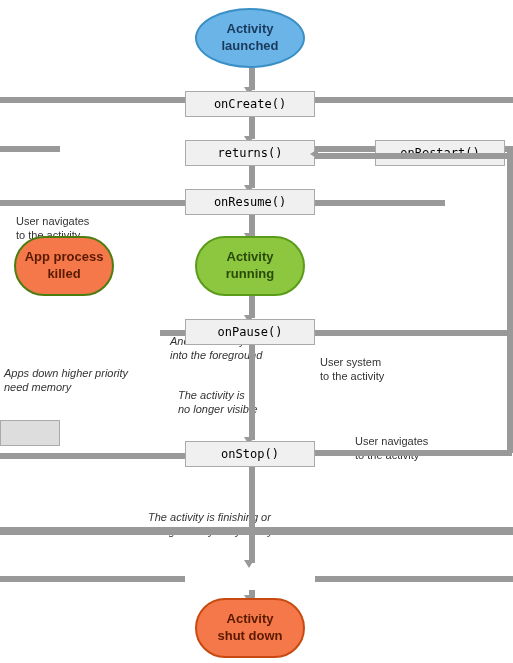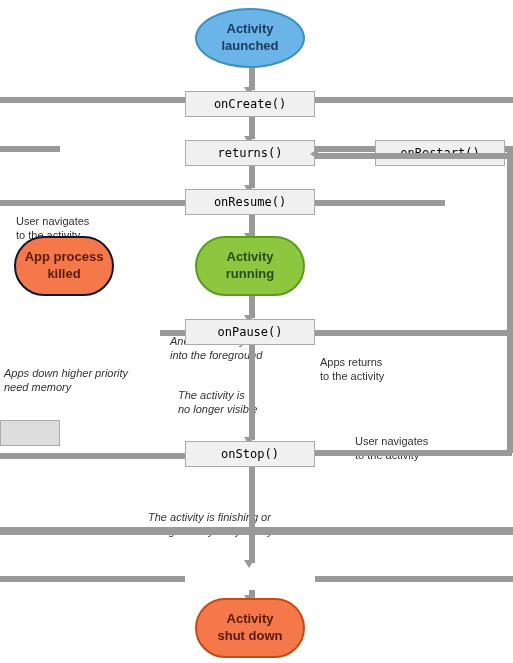--- a/index.html
+++ b/index.html
@@ -47,21 +47,21 @@
       border: 2px solid #5a9c1a;
       color: #2a4a0a;
       width: 110px;
       height: 60px;
       left: 195px;
       top: 236px;
     }
 
     .node-orange-killed {
       background: #f4784a;
-      border: 2px solid #0f172a;
+      border: 2px solid #4d7c0f;
       color: #5a1a00;
       width: 100px;
       height: 60px;
       left: 14px;
       top: 236px;
     }
 
     .node-orange-shutdown {
       background: #f4784a;
       border: 2px solid #c84a10;
@@ -193,21 +193,21 @@
     <span style="white-space:pre-line;">Activity
 running</span>
   </div>
 
   <div class="label-text" style="left:170px; top:298px; width:150px;">
     <span style="white-space:pre-line; font-style:italic;">Another activity comes
 into the foreground</span>
   </div>
 
   <div class="label-text" style="left:320px; top:319px; width:140px;">
-    <span style="white-space:pre-line;">Apps returns
+    <span style="white-space:pre-line;">User system
 to the activity</span>
   </div>
 
   <div class="gray-bar-v" style="left:249px; top:296px; height:22px;"></div>
   <div class="arrow-down" style="left:244px; top:315px;"></div>
 
   <div class="label-text" style="left:4px; top:330px; width:160px;">
     <span style="white-space:pre-line; font-style:italic;">Apps down higher priority
 need memory</span>
   </div>

